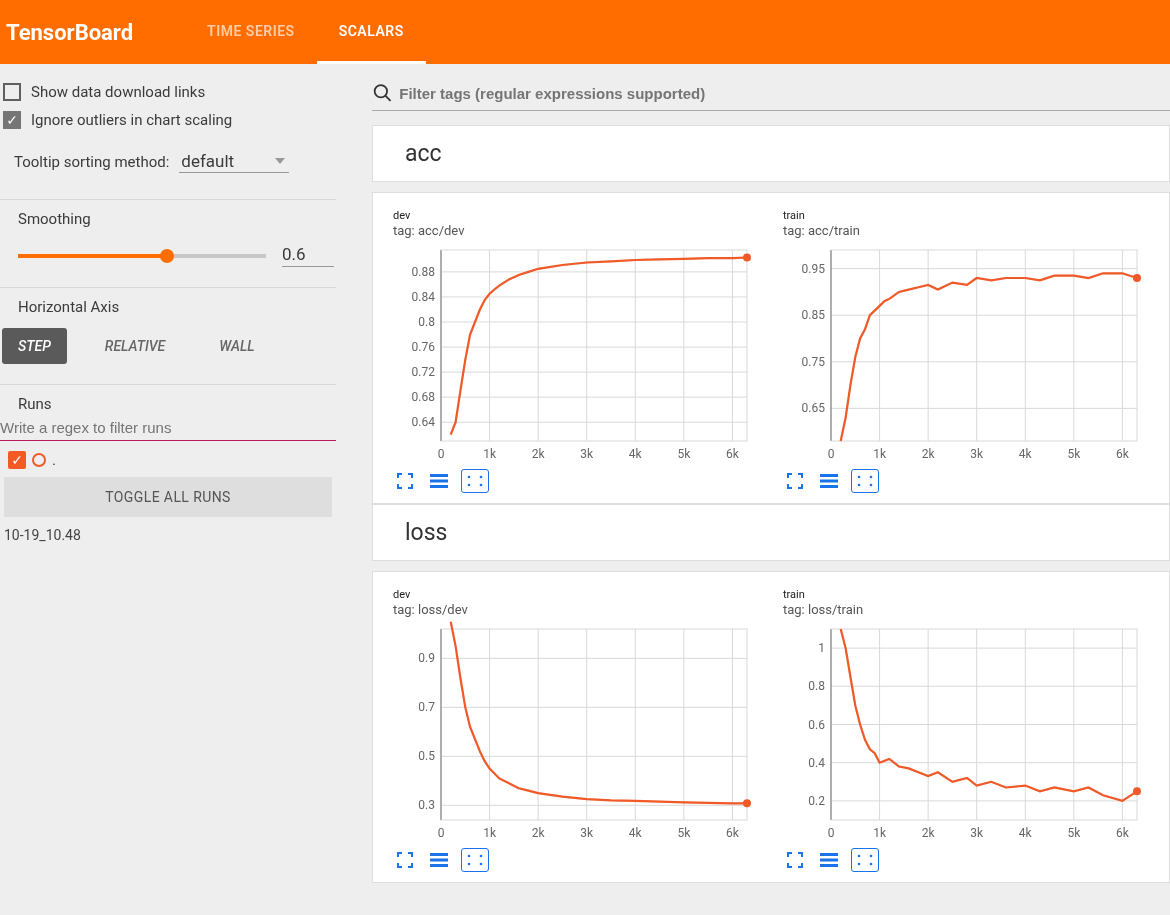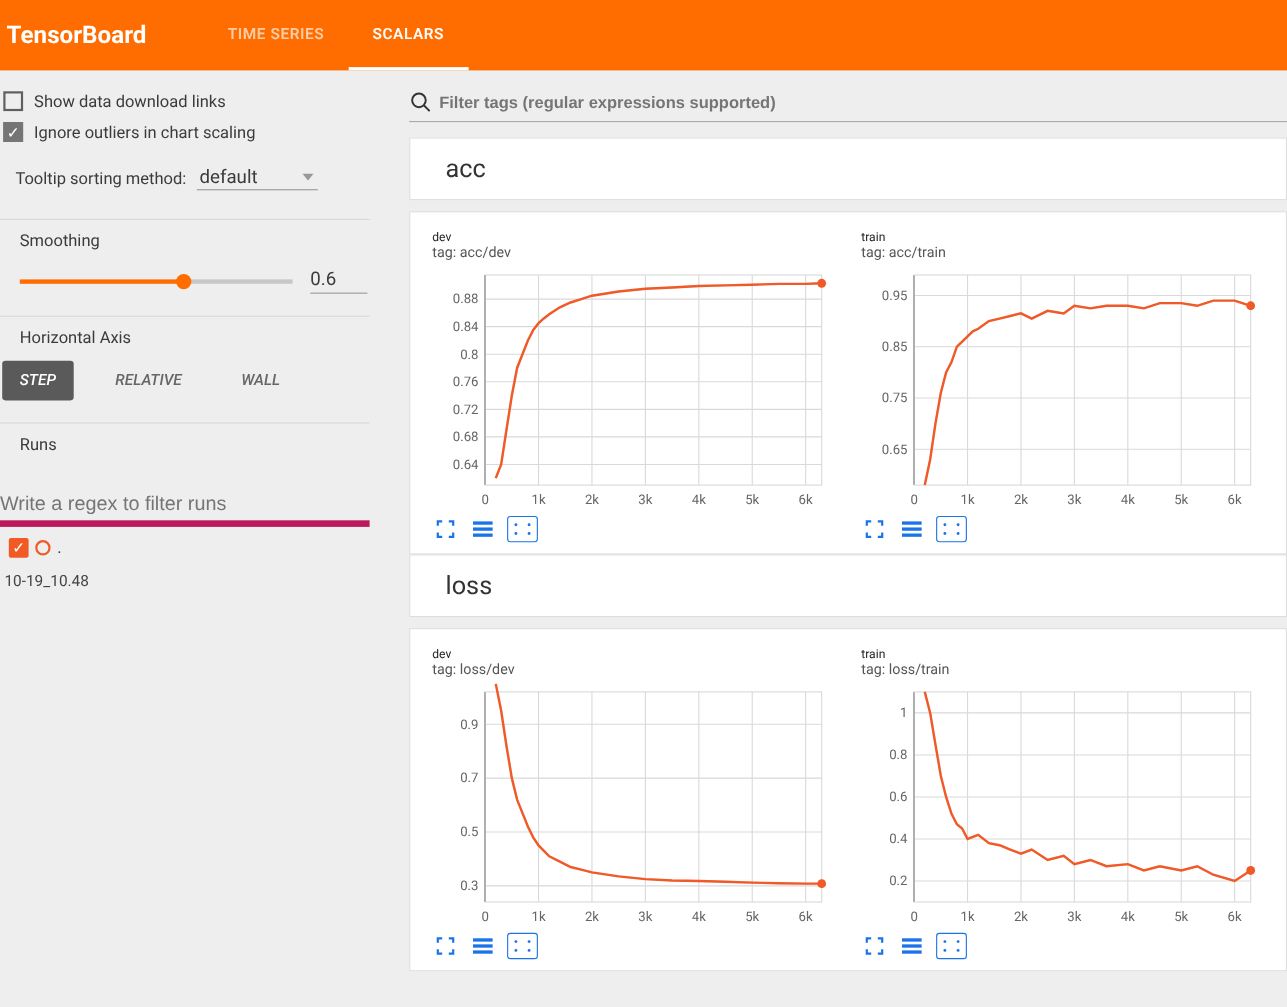--- a/index.html
+++ b/index.html
@@ -90,25 +90,24 @@
     width: 52px; text-align: left; font-size: 17px;
     border-bottom: 1px solid #999; padding-bottom: 2px;
   }
   .btn-group { display: flex; gap: 22px; padding: 12px 2px 10px 2px; align-items: center; font-style: italic; }
   .pill {
     padding: 10px 16px; font-size: 14px; font-weight: 500;
     color: #666; border-radius: 3px;
   }
   .pill.active { background: #5a5a5a; color: #fff; }
   .runs-filter {
-    width: 100%; font-size: 18px; color: #888;
-    border: none; border-bottom: 6px solid #be185d;
+    width: 100%; font-size: 15px; color: #888;
+    border: none; border-bottom: 1px solid #be185d;
     padding: 6px 0 4px 0;
     background: transparent;
-    margin-top: 29px;
   }
   .run-row {
     display: flex; align-items: center; gap: 6px;
     padding: 10px 8px 4px 8px;
   }
   .run-chk {
     width: 18px; height: 18px; border-radius: 2px;
     background: #f15a24; display:inline-flex;align-items:center;justify-content:center;color:#fff;font-size:14px;
   }
   .run-circle {
@@ -222,20 +221,21 @@
     </div>
 
     <div class="divider"></div>
     <div class="section-label">Runs</div>
     <input class="runs-filter" placeholder="Write a regex to filter runs" style="">
     <div class="run-row">
       <span class="run-chk">✓</span>
       <span class="run-circle"></span>
       <span>.</span>
     </div>
+    <div class="toggle-all">TOGGLE ALL RUNS</div>
     <div class="timestamp">10-19_10.48</div>
   </div>
 
   <div class="main">
     <div class="filter-row">
       <svg class="search-icon" viewBox="0 0 24 24">
           <circle cx="10" cy="10" r="7" stroke-width="2"></circle>
           <line x1="15" y1="15" x2="21" y2="21" stroke-width="2"></line>
         </svg>
       <input class="filter-input" placeholder="Filter tags (regular expressions supported)" style="">

